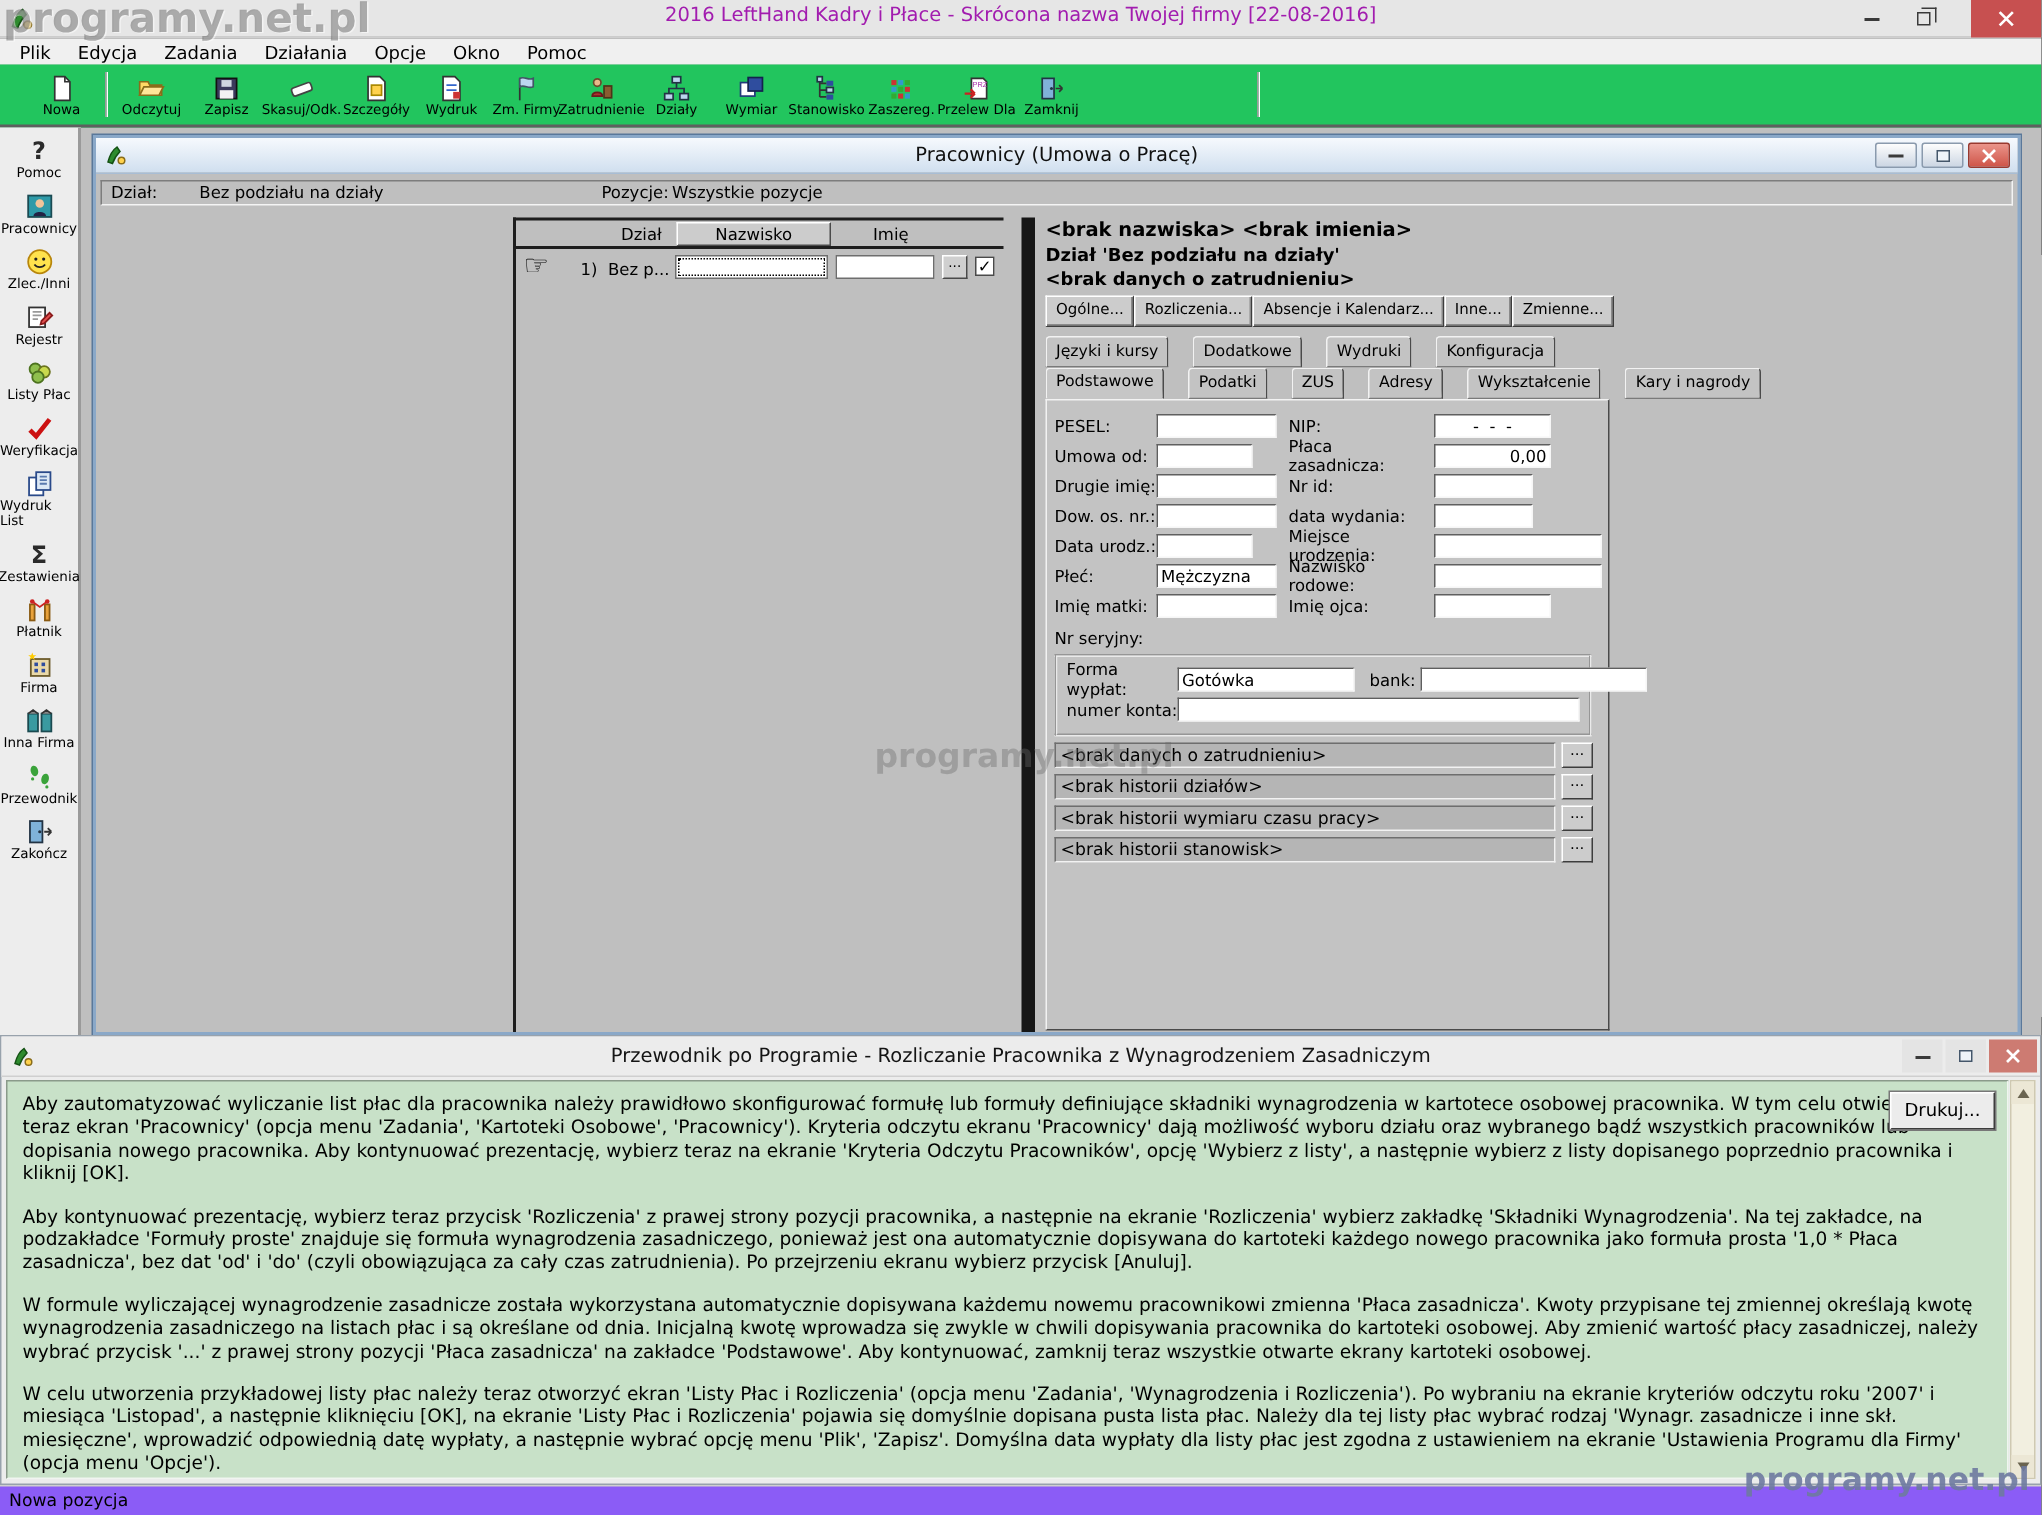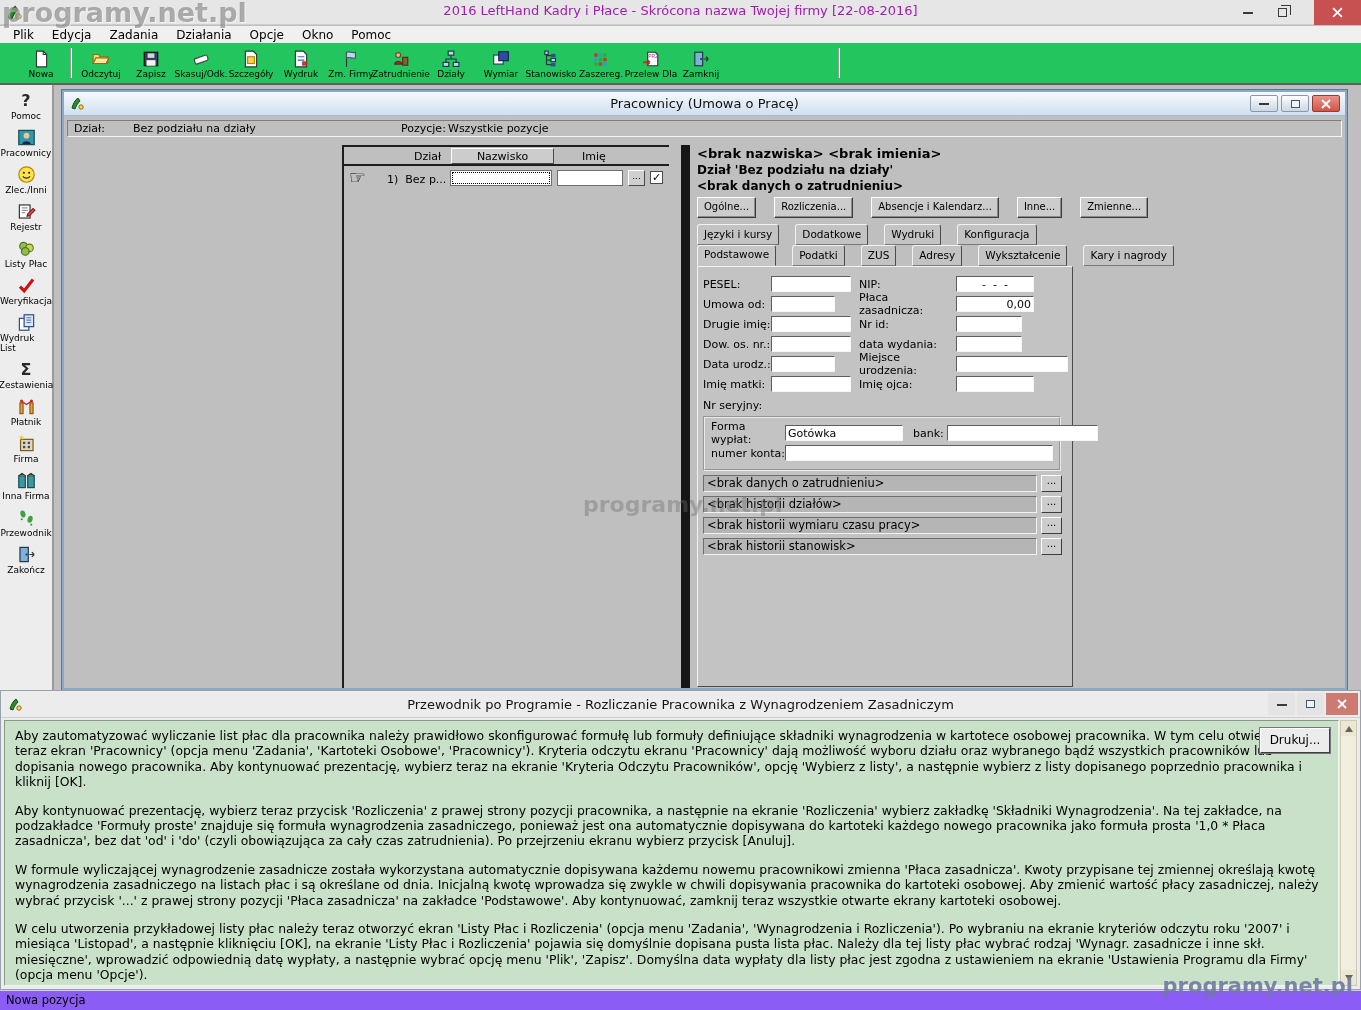--- a/index.html
+++ b/index.html
@@ -75,21 +75,21 @@
   .rowbtn{position:absolute;left:284px;top:4px;width:17px;height:16px;background:#cfcfcf;font-size:9px;
     line-height:11px;text-align:center;border:1px solid;border-color:#ffffff #4a4a4a #4a4a4a #ffffff;}
   .rowchk{position:absolute;left:306px;top:5px;width:13px;height:13px;background:#fff;border:1px solid #4a4a4a;
     display:flex;align-items:center;justify-content:center;font-size:11px;line-height:11px;}
 
   
   #detail{position:absolute;left:633px;top:53px;width:376px;bottom:3px;font-size:11px;}
   .d-h1{font-size:13px;font-weight:bold;margin:1px 0 2px;}
   .d-h2{font-size:12px;font-weight:bold;margin:0 0 2px;}
   .d-h3{font-size:12px;font-weight:bold;margin:0 0 4px;}
-  .d-btns{display:flex;gap:18px;margin:2px 0 6px;}
+  .d-btns{display:flex;gap:0;margin:2px 0 6px;}
   .dbtn{flex:none;height:21px;padding:0 6px;font-size:10px;background:#cccccc;line-height:18px;
     border:1px solid;border-color:#ffffff #3d3d3d #3d3d3d #ffffff;box-shadow:inset -1px -1px 0 #8a8a8a;}
   .tabs{display:flex;height:21px;}
   .tab{flex:none;background:#c3c3c3;padding:3px 6px 0;font-size:10.5px;margin-right:16px;white-space:nowrap;
     border:1px solid;border-color:#f2f2f2 #4a4a4a #7a7a7a #f2f2f2;border-radius:3px 3px 0 0;text-align:center;}
   .tab.active{font-weight:normal;background:#c6c6c6;border-bottom-color:#c6c6c6;padding-top:2px;}
   .tabpage{height:421px;background:#c3c3c3;padding:7px 5px 0;
     border:1px solid;border-color:#f2f2f2 #4a4a4a #4a4a4a #f2f2f2;}
   .frow{display:flex;align-items:center;height:20px;}
   .fl{width:68px;flex:none;}
@@ -575,20 +575,26 @@
           <span class="fl2">data wydania:</span>
           <input class="fi w66" value="" style="">
         </div>
         <div class="frow">
           <span class="fl">Data urodz.:</span>
           <span class="c1"><input class="fi w64" value="" style=""></span>
           <span class="fl2">Miejsce urodzenia:</span>
           <input class="fi w112" value="" style="">
         </div>
         <div class="frow">
+          <span class="fl">Płeć:</span>
+          <span class="c1"><input class="fi w80" value="Mężczyzna" style=""></span>
+          <span class="fl2">Nazwisko rodowe:</span>
+          <input class="fi w112" value="" style="">
+        </div>
+        <div class="frow">
           <span class="fl">Imię matki:</span>
           <span class="c1"><input class="fi w80" value="" style=""></span>
           <span class="fl2">Imię ojca:</span>
           <input class="fi w78" value="" style="">
         </div>
         <div class="frow serialrow">
           <span>Nr seryjny:</span>
         </div>
 
         <div class="paygroup">

